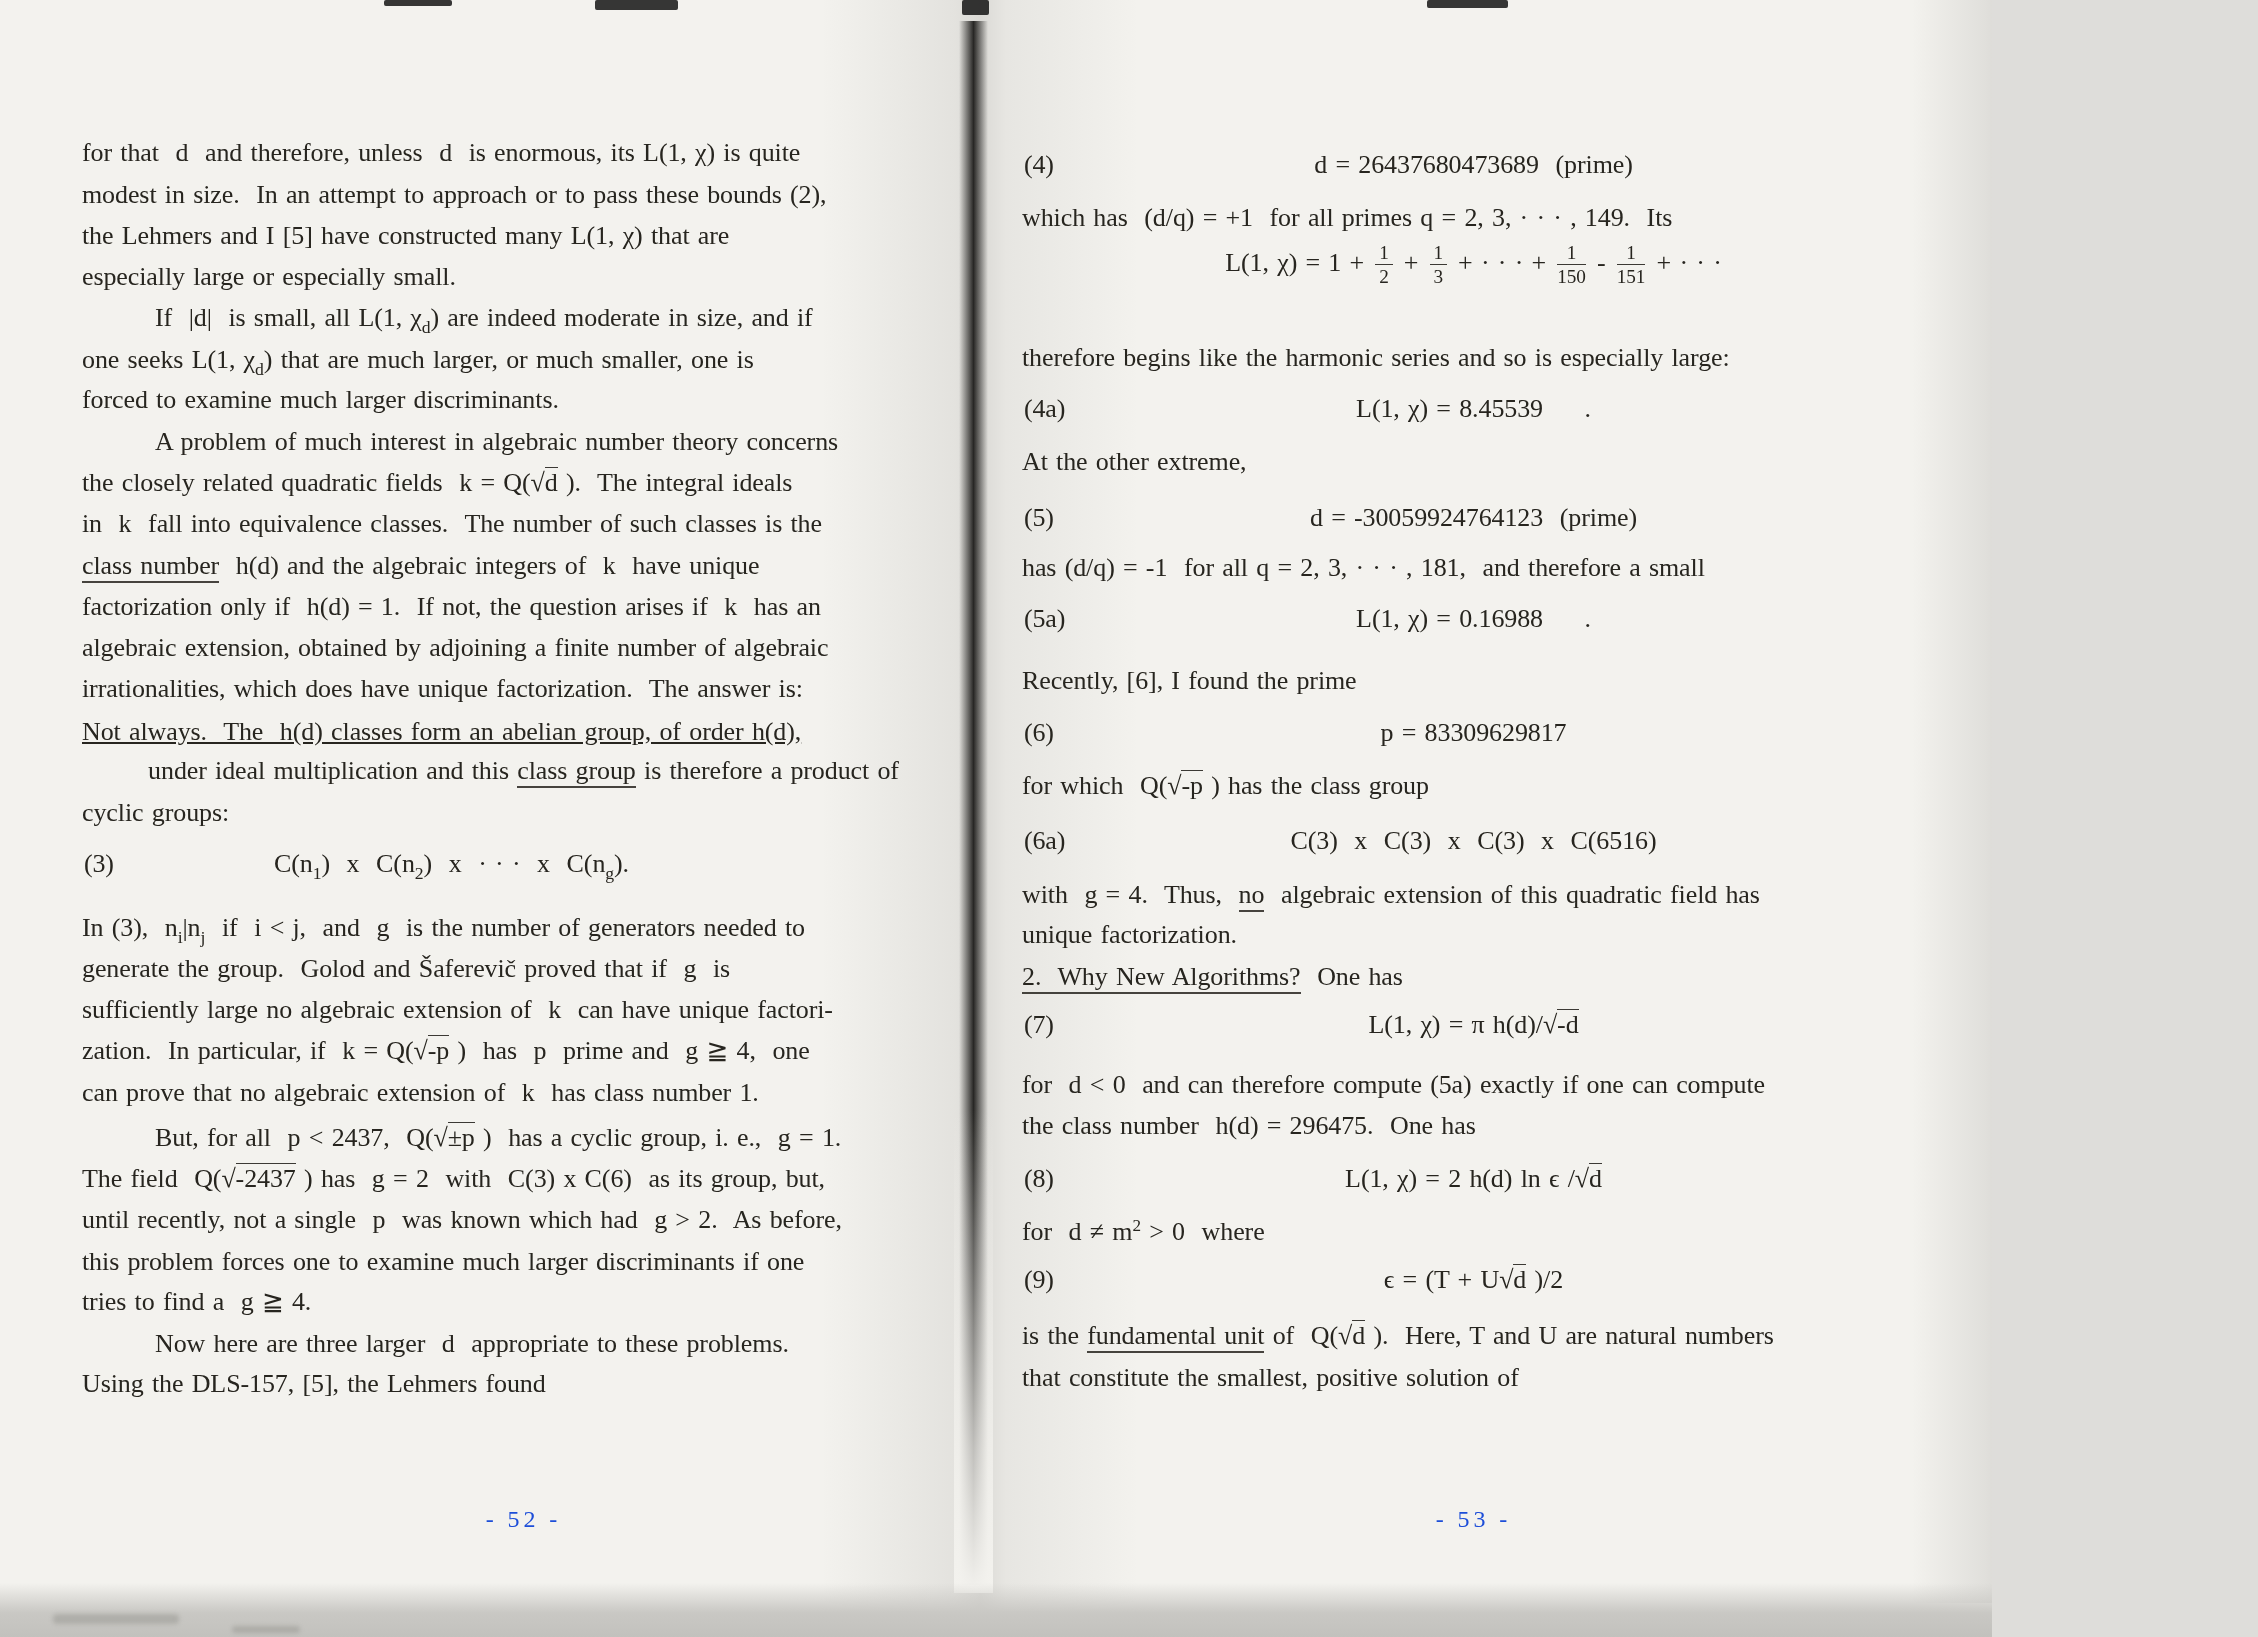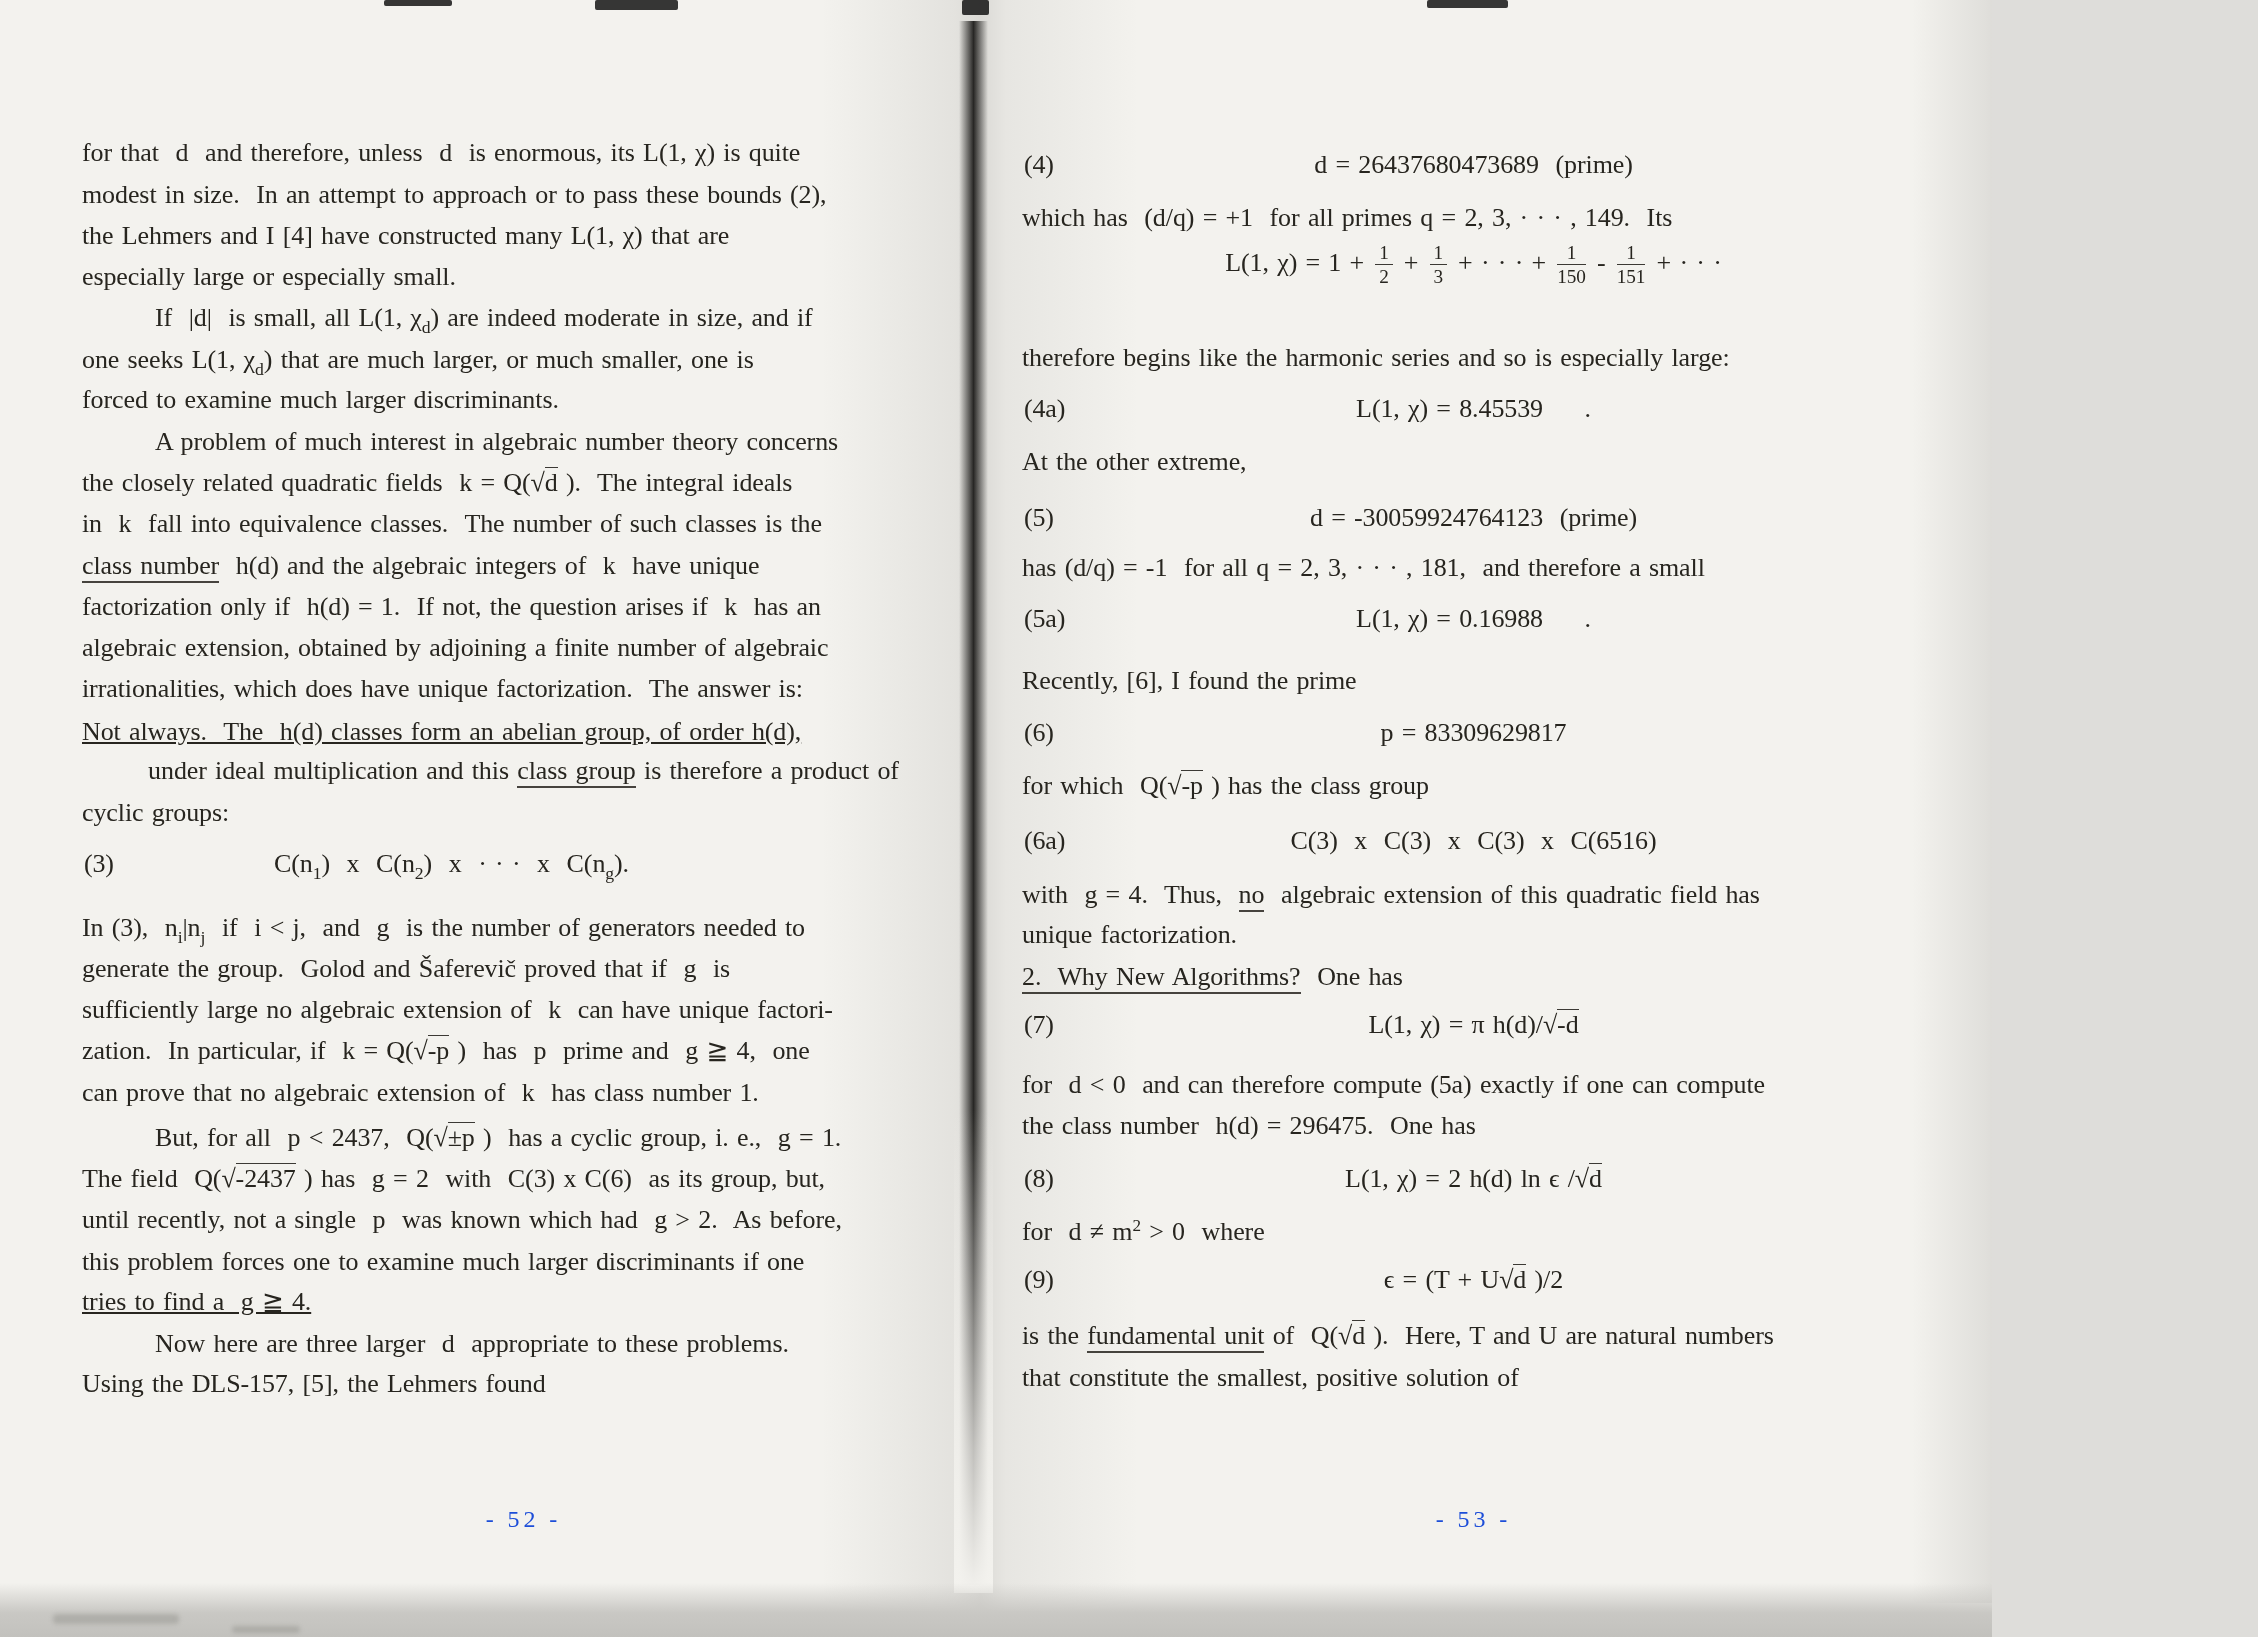--- a/index.html
+++ b/index.html
@@ -101,21 +101,21 @@
 <body>
 
 <div class="canvas">
 
   <div class="center-shade"></div>
 
   <div class="page page-left">
     <div class="col" id="left-col">
         <div class="line p" style="top: 133px;">for that  d  and therefore, unless  d  is enormous, its L(1, χ) is quite</div>
         <div class="line p" style="top: 175px;">modest in size.  In an attempt to approach or to pass these bounds (2),</div>
-        <div class="line p" style="top: 216px;">the Lehmers and I [4] have constructed many L(1, χ) that are</div>
+        <div class="line p" style="top: 216px;">the Lehmers and I [5] have constructed many L(1, χ) that are</div>
         <div class="line p" style="top: 257px;">especially large or especially small.</div>
         <div class="line pi" style="top: 298px;">If  |d|  is small, all L(1, χ<sub>d</sub>) are indeed moderate in size, and if</div>
         <div class="line p" style="top: 340px;">one seeks L(1, χ<sub>d</sub>) that are much larger, or much smaller, one is</div>
         <div class="line pi" style="top: 422px;">A problem of much interest in algebraic number theory concerns</div>
         <div class="line p" style="top: 380px;">forced to examine much larger discriminants.</div>
         <div class="line p" style="top: 463px;">the closely related quadratic fields  k = Q(√<span class="ol">d</span> ).  The integral ideals</div>
         <div class="line p" style="top: 504px;">in  k  fall into equivalence classes.  The number of such classes is the</div>
         <div class="line p" style="top: 546px;"><span class="ul">class number</span>  h(d) and the algebraic integers of  k  have unique</div>
         <div class="line p" style="top: 587px;">factorization only if  h(d) = 1.  If not, the question arises if  k  has an</div>
         <div class="line p" style="top: 628px;">algebraic extension, obtained by adjoining a finite number of algebraic</div>
@@ -126,21 +126,21 @@
         <div class="line eq" style="top: 844px;"><span class="eq-label">(3)</span><span class="eq-body" style="transform: translateX(-72px);">C(n<sub>1</sub>)  x  C(n<sub>2</sub>)  x  · · ·  x  C(n<sub>g</sub>).</span></div>
         <div class="line p" style="top: 908px;">In (3),  n<sub>i</sub>|n<sub>j</sub>  if  i &lt; j,  and  g  is the number of generators needed to</div>
         <div class="line p" style="top: 949px;">generate the group.  Golod and Šaferevič proved that if  g  is</div>
         <div class="line p" style="top: 990px;">sufficiently large no algebraic extension of  k  can have unique factori-</div>
         <div class="line p" style="top: 1031px;">zation.  In particular, if  k = Q(√<span class="ol">-p</span> )  has  p  prime and  g ≧ 4,  one</div>
         <div class="line p" style="top: 1073px;">can prove that no algebraic extension of  k  has class number 1.</div>
         <div class="line pi" style="top: 1118px;">But, for all  p &lt; 2437,  Q(√<span class="ol">±p</span> )  has a cyclic group, i. e.,  g = 1.</div>
         <div class="line p" style="top: 1159px;">The field  Q(√<span class="ol">-2437</span> ) has  g = 2  with  C(3) x C(6)  as its group, but,</div>
         <div class="line p" style="top: 1200px;">until recently, not a single  p  was known which had  g &gt; 2.  As before,</div>
         <div class="line p" style="top: 1242px;">this problem forces one to examine much larger discriminants if one</div>
-        <div class="line p" style="top: 1282px; text-decoration: underline;">tries to find a  g ≧ 4.</div>
+        <div class="line p" style="top: 1282px;">tries to find a  g ≧ 4.</div>
         <div class="line pi" style="top: 1324px;">Now here are three larger  d  appropriate to these problems.</div>
         <div class="line p" style="top: 1364px;">Using the DLS-157, [5], the Lehmers found</div>
       </div>
     <div class="page-number">- 52 -</div>
   </div>
 
   <div class="page page-right">
     <div class="col" id="right-col">
         <div class="line eq" style="top: 145px;"><span class="eq-label">(4)</span><span class="eq-body">d = 26437680473689  (prime)</span></div>
         <div class="line p" style="top: 198px;">which has  (d/q) = +1  for all primes q = 2, 3, · · · , 149.  Its</div>

